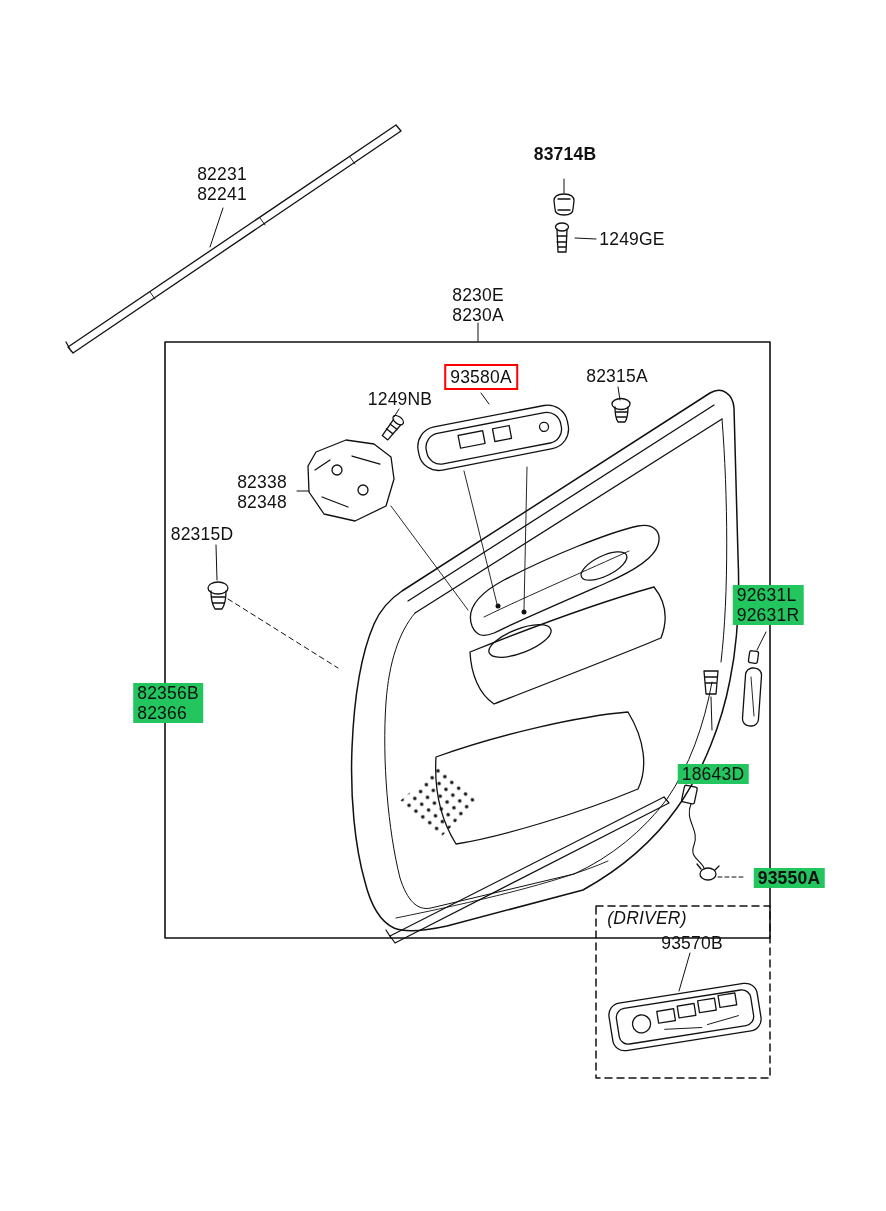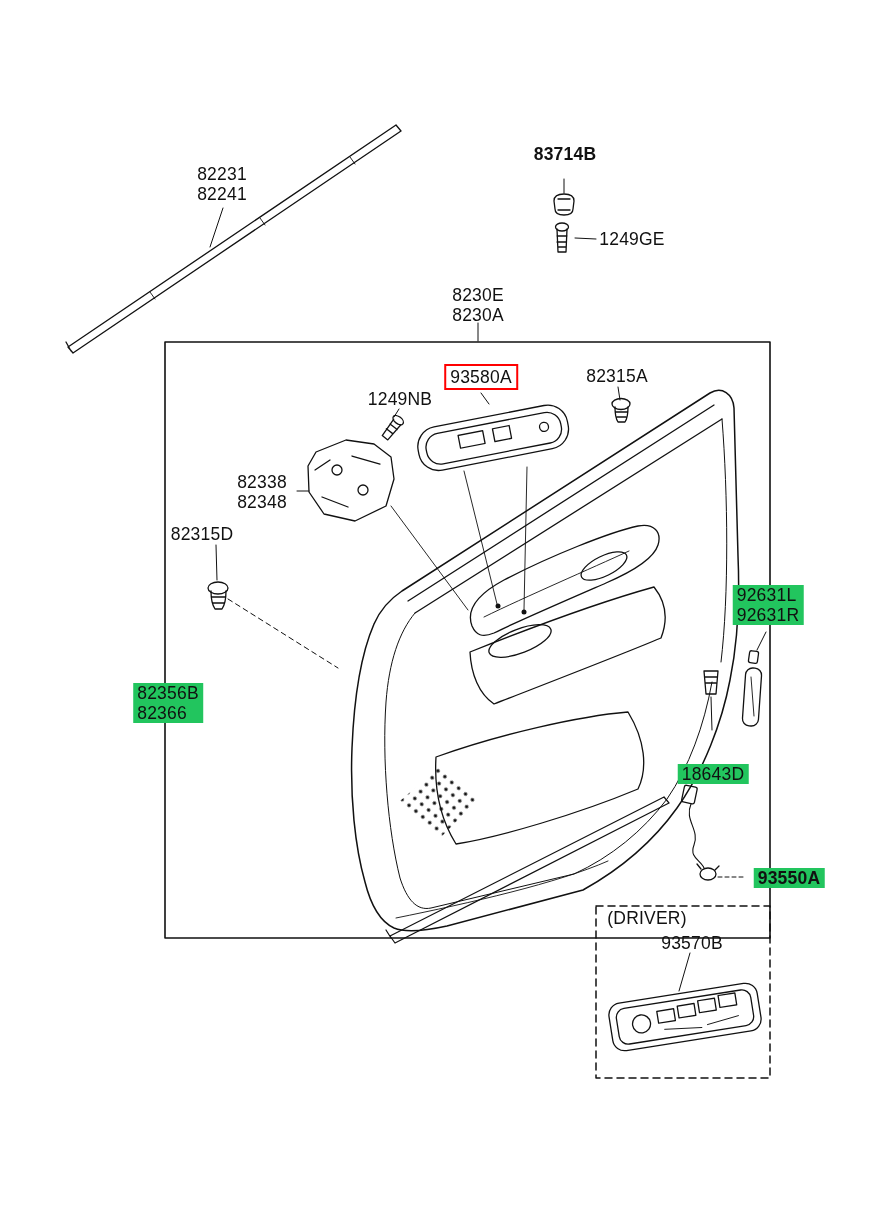--- a/index.html
+++ b/index.html
@@ -169,16 +169,16 @@
   <div class="lbl" style="left:400px; top:389px;">1249NB</div>
   <div class="lbl" style="left:262px; top:472px;">82338
 82348</div>
   <div class="lbl" style="left:202px; top:524px;">82315D</div>
   <div class="lbl bg" style="left:768px; top:585px;">92631L
 92631R</div>
   <div class="lbl bg" style="left:168px; top:683px;">82356B
 82366</div>
   <div class="lbl bg" style="left:713px; top:734px;margin-top:30px;">18643D</div>
   <div class="lbl bg" style="left:789px; top:868px;font-weight:bold;">93550A</div>
-  <div class="lbl" style="left:647px; top:908px;">(DRIVER)</div>
+  <div class="lbl" style="left:647px; top:908px;font-style:italic;">(DRIVER)</div>
   <div class="lbl" style="left:692px; top:933px;">93570B</div>
 
 </div>
 
 </body></html>

